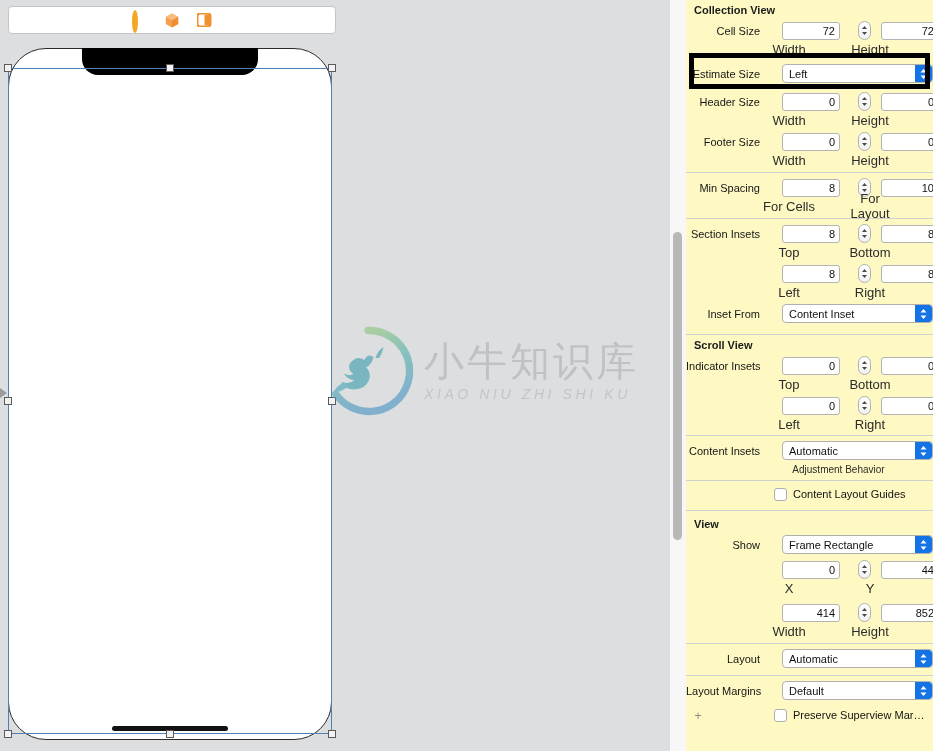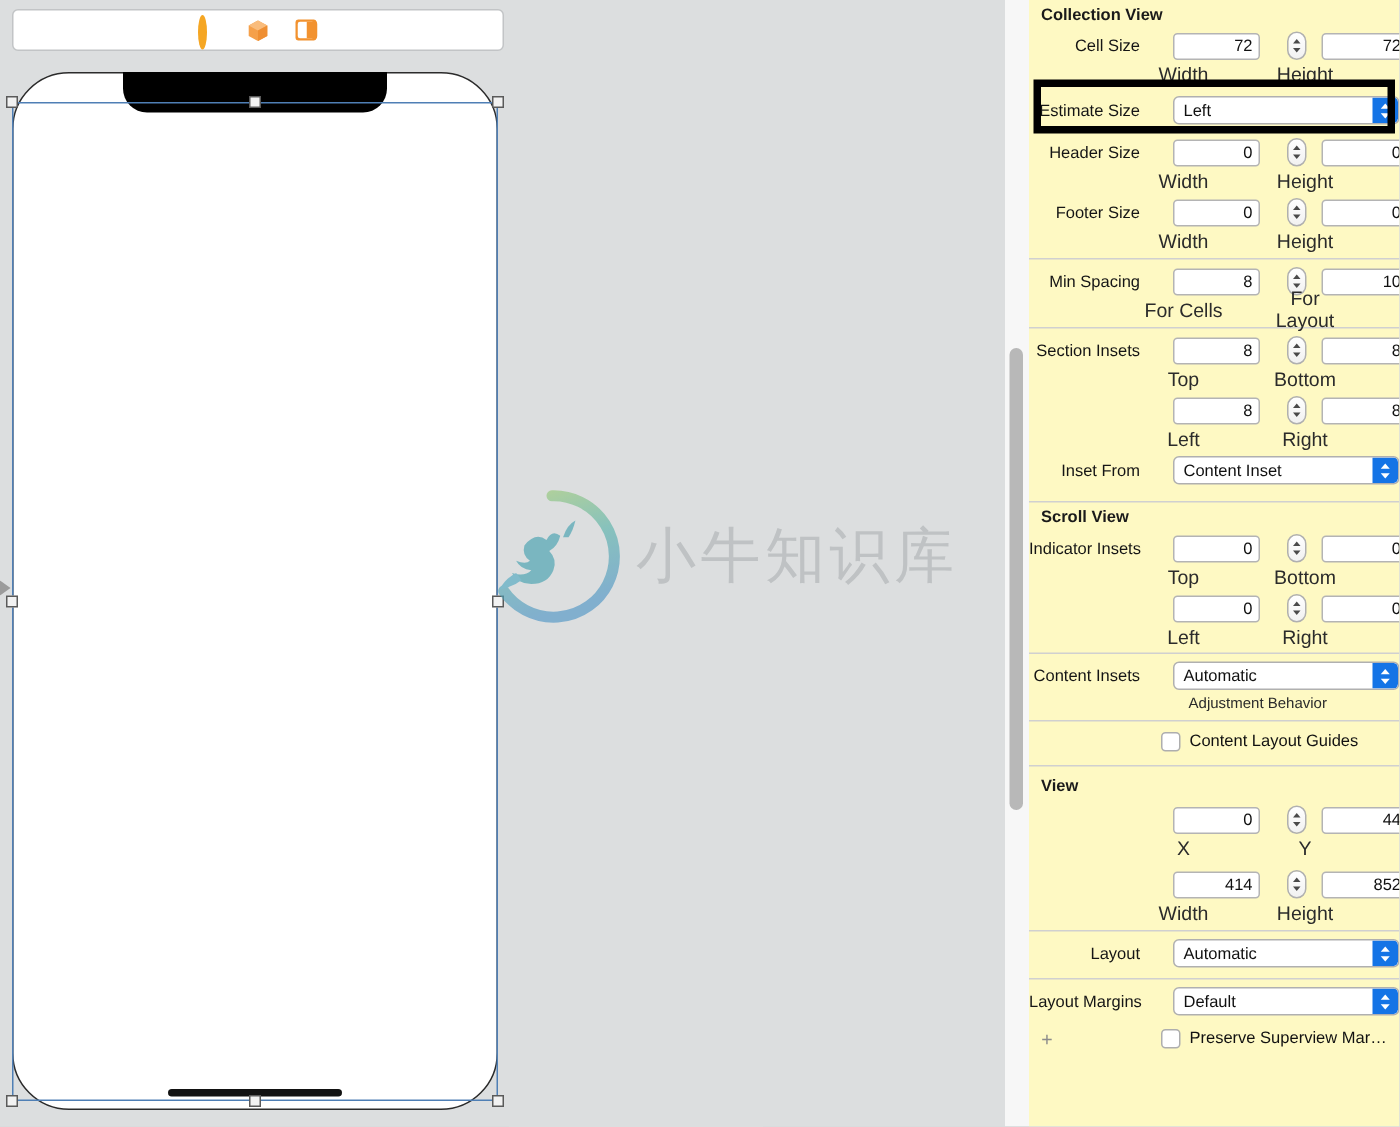--- a/index.html
+++ b/index.html
@@ -271,20 +271,21 @@
             <stop offset="1" stop-color="#4a93c4"></stop>
           </linearGradient>
         </defs>
         <path d="M50 6 A44 44 0 1 1 15 75" fill="none" stroke="url(#g1)" stroke-width="8" stroke-linecap="round"></path>
         <path d="M30 42 q8 -10 16 -4 q4 -8 10 -3 q-2 8 -8 11 q6 6 3 14 q-4 10 -16 10 q-10 0 -14 -8 q9 3 14 -2 q-8 -1 -11 -7 q7 3 10 0 q-6 -4 -4 -11 z" fill="#3f9fae"></path>
         <path d="M58 36 q3 -9 9 -12 q-2 8 -5 12 z" fill="#3f9fae"></path>
         <path d="M24 62 q-8 4 -12 12 q10 -2 16 -7 z" fill="#4aa6c0"></path>
       </svg>
       <span class="wm-text">
         <span class="wm-cn">小牛知识库</span>
+        <span class="wm-en">XIAO NIU ZHI SHI KU</span>
       </span>
     </div>
 
     <div id="canvas-scroll-track"></div>
     <div id="canvas-scrollbar"></div>
   </div>
 
   <div id="inspector">
 
     <div class="sec-title">Collection View</div>
@@ -588,20 +589,32 @@
       <span class="plus" style="visibility:hidden">+</span>
       <span style="width:68px"></span>
       <span class="checkbox"></span>
       <span class="cb-label">Content Layout Guides</span>
     </div>
 
     <div class="hr" style="margin-top:5px"></div>
 
     <div class="sec-title" style="padding-top:7px">View</div>
 
+    <div class="row">
+      <span class="lbl">Show</span>
+      <span class="popup popup-wide2">
+        <span>Frame Rectangle</span>
+        <span class="pop-arrow">
+          <svg width="9" height="14" viewBox="0 0 9 14">
+              <path d="M4.5 2 L7.5 5.5 L1.5 5.5 Z" fill="#ffffff"></path>
+              <path d="M4.5 12 L7.5 8.5 L1.5 8.5 Z" fill="#ffffff"></path>
+            </svg>
+        </span>
+      </span>
+    </div>
 
     <div class="row" style="margin-top:2px">
       <span class="lbl"></span>
       <span class="field-pair">
         <input class="numfield" value="0" style="">
         <span class="stepper">
           <svg width="7" height="13" viewBox="0 0 7 13">
               <path d="M3.5 2 L6 5 L1 5 Z" fill="#4a4a4a"></path>
               <path d="M3.5 11 L6 8 L1 8 Z" fill="#4a4a4a"></path>
             </svg>

